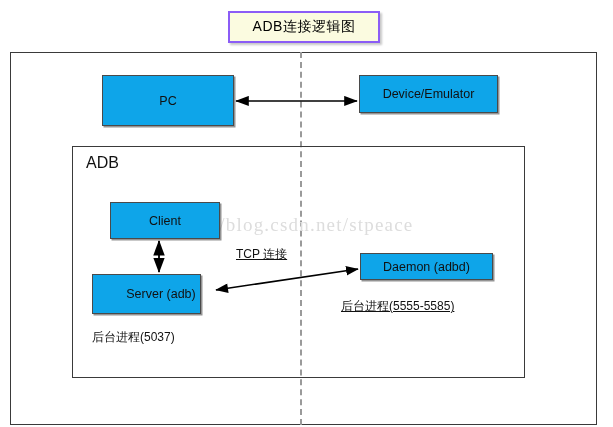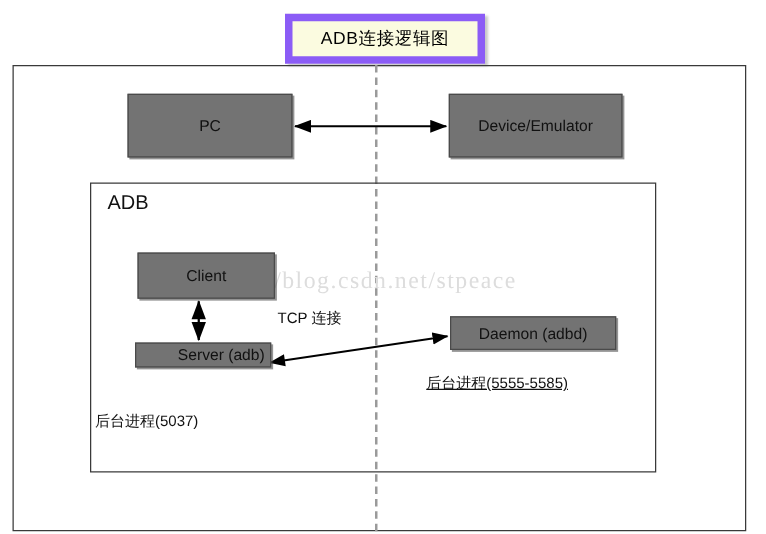--- a/index.html
+++ b/index.html
@@ -17,21 +17,21 @@
   }
 
   
   .title-box {
     position: absolute;
     left: 228px;
     top: 11px;
     width: 148px;
     height: 28px;
     background: #fbfbe0;
-    border: 6px solid #8b5cf6;
+    border: 2px solid #8b5cf6;
     box-shadow: 2px 2px 2px rgba(0,0,0,0.22);
     display: flex;
     align-items: center;
     justify-content: center;
     font-size: 14px;
     color: #000000;
     letter-spacing: 0.5px;
   }
 
   
@@ -71,45 +71,45 @@
     position: absolute;
     left: 86px;
     top: 154px;
     font-size: 16px;
     color: #111111;
   }
 
   
   .node {
     position: absolute;
-    background: #737373;
+    background: #0ea5e9;
     border: 1px solid #4a4a4a;
     box-shadow: 1.5px 1.5px 0 rgba(60,60,60,0.55);
     box-sizing: border-box;
     display: flex;
     align-items: center;
     justify-content: center;
     font-size: 12.5px;
     color: #111111;
   }
   .node-pc      { left: 102px; top: 75px;  width: 132px; height: 51px; }
-  .node-device  { left: 359px; top: 75px;  width: 139px; height: 51px; }
+  .node-device  { left: 359px; top: 75px;  width: 139px; height: 38px; }
   .node-client  { left: 110px; top: 202px; width: 110px;  height: 37px; }
-  .node-server  { left: 108px; top: 274px; width: 109px; height: 20px; padding-left: 29px; }
+  .node-server  { left: 92px; top: 274px; width: 109px; height: 40px; padding-left: 29px; }
   .node-daemon  { left: 360px; top: 253px; width: 133px; height: 27px; }
 
   
   .free-label {
     position: absolute;
     font-size: 12px;
     color: #111111;
     white-space: nowrap;
   }
-  .label-tcp        { left: 222px; top: 246px; }
-  .label-server-bg  { left: 76px;  top: 329px; text-align: right; }
+  .label-tcp        { left: 236px; top: 246px; text-decoration: underline; }
+  .label-server-bg  { left: 92px;  top: 329px; text-align: right; }
   .label-daemon-bg  { left: 341px; top: 298px; text-decoration: underline; }
 
   
   .watermark {
     position: absolute;
     left: 172px;
     top: 214px;
     font-family: "Liberation Serif", "DejaVu Serif", serif;
     font-size: 19px;
     color: #dddddd;

